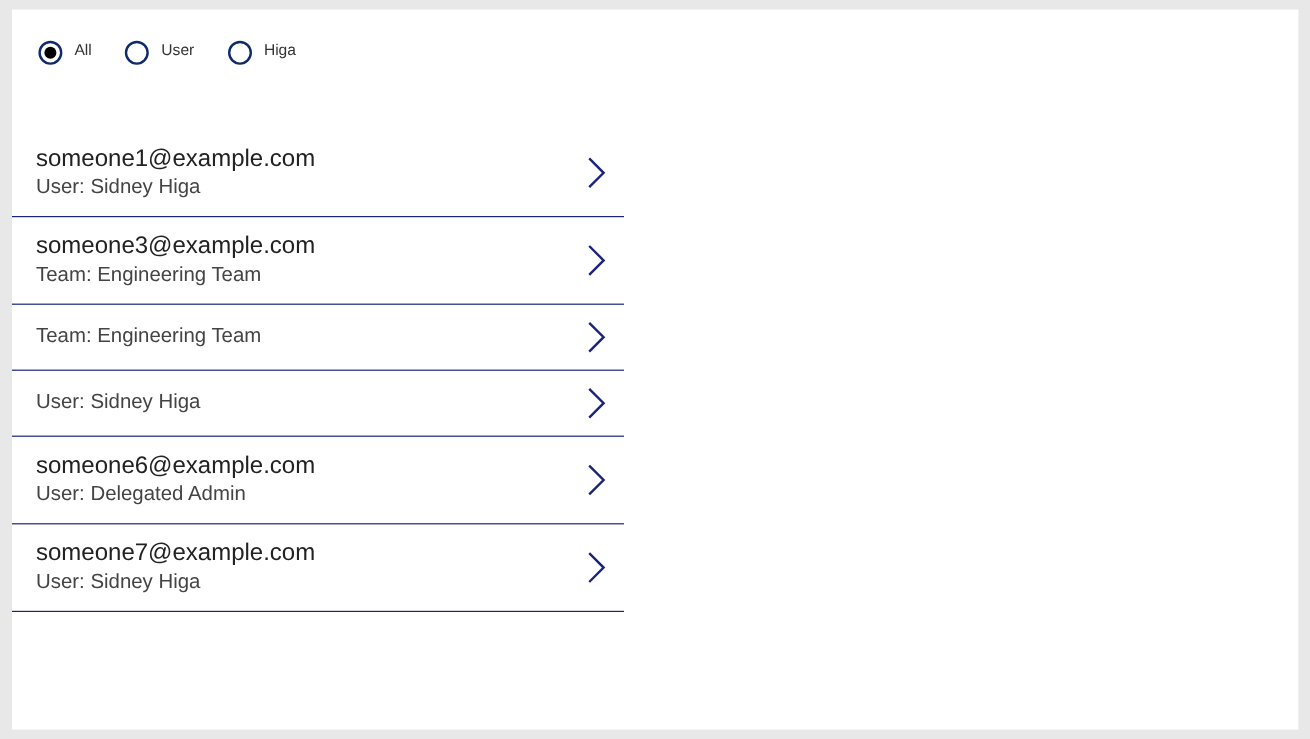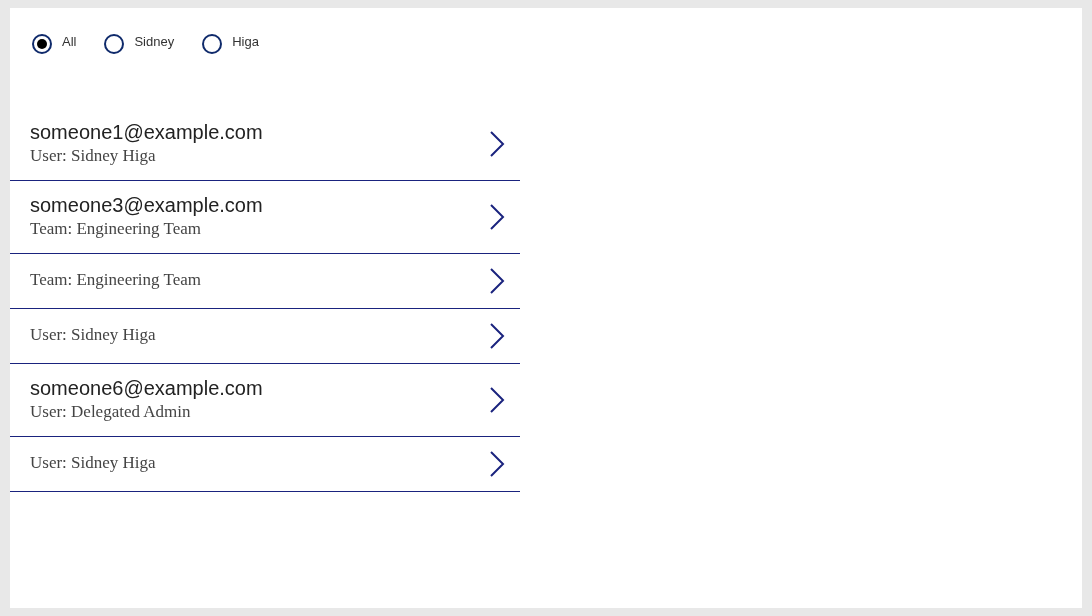--- a/index.html
+++ b/index.html
@@ -50,21 +50,21 @@
   .list-wrap::-webkit-scrollbar-button { height: 17px; background: #f1f1f1; }
   .row {
     display: flex;
     align-items: center;
     border-bottom: 1px solid #1a237e;
     padding: 12px 8px 12px 20px;
     cursor: pointer;
   }
   .row-text { flex: 1; }
   .row-title { font-size: 20px; color: #222; font-weight: 400; line-height: 1.25; }
-  .row-sub { font-size: 17px; color: #444; font-weight: 400; line-height: 1.35; font-family: Liberation Serif, serif; }
+  .row-sub { font-size: 17px; color: #444; font-weight: 400; line-height: 1.35; }
   .chevron {
     width: 30px;
     flex: 0 0 30px;
     display: flex; align-items: center; justify-content: center;
   }
   .chevron svg { width: 18px; height: 30px; }
   .chevron path { stroke: #1a237e; stroke-width: 2; fill: none; }
 </style>
 </head>
 <body>
@@ -73,21 +73,21 @@
 
   <div class="filters">
     <div class="radio-item selected">
       <span class="radio-outer">
           <span class="radio-inner"></span>
         </span>
       <span class="radio-label">All</span>
     </div>
     <div class="radio-item">
       <span class="radio-outer"></span>
-      <span class="radio-label">Sidney</span>
+      <span class="radio-label">User</span>
     </div>
     <div class="radio-item">
       <span class="radio-outer"></span>
       <span class="radio-label">Higa</span>
     </div>
   </div>
 
   <div class="list-wrap">
 
   <div class="row">
@@ -138,20 +138,21 @@
           <div class="row-sub">User: Delegated Admin</div>
         </div>
         <div class="chevron">
           <svg viewBox="0 0 18 30">
             <path d="M3 3 L15 15 L3 27"></path>
           </svg>
         </div>
       </div>
       <div class="row">
         <div class="row-text">
+          <div class="row-title">someone7@example.com</div>
           <div class="row-sub">User: Sidney Higa</div>
         </div>
         <div class="chevron">
           <svg viewBox="0 0 18 30">
             <path d="M3 3 L15 15 L3 27"></path>
           </svg>
         </div>
       </div>
     </div>
 

